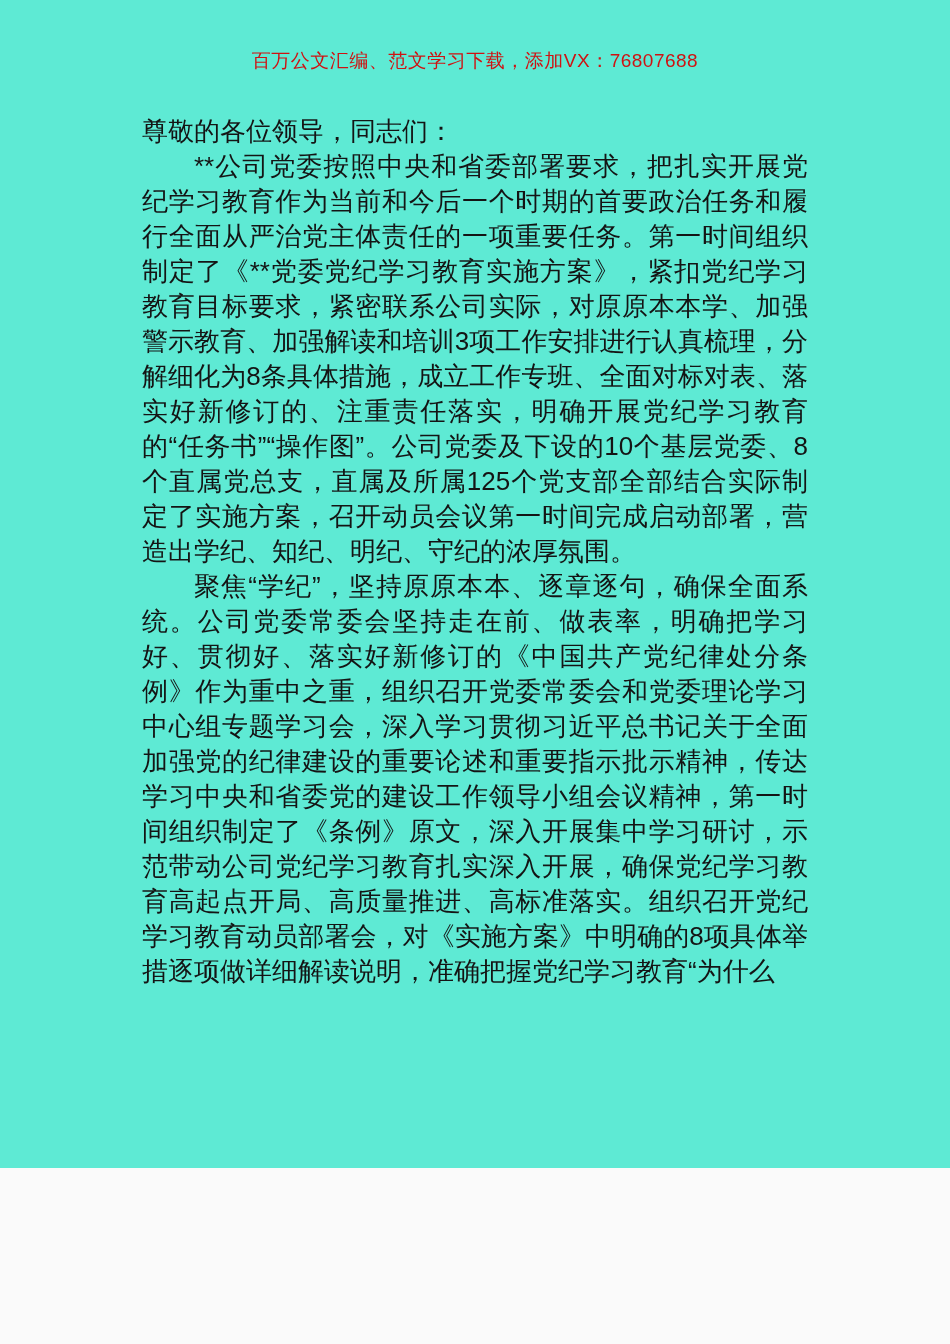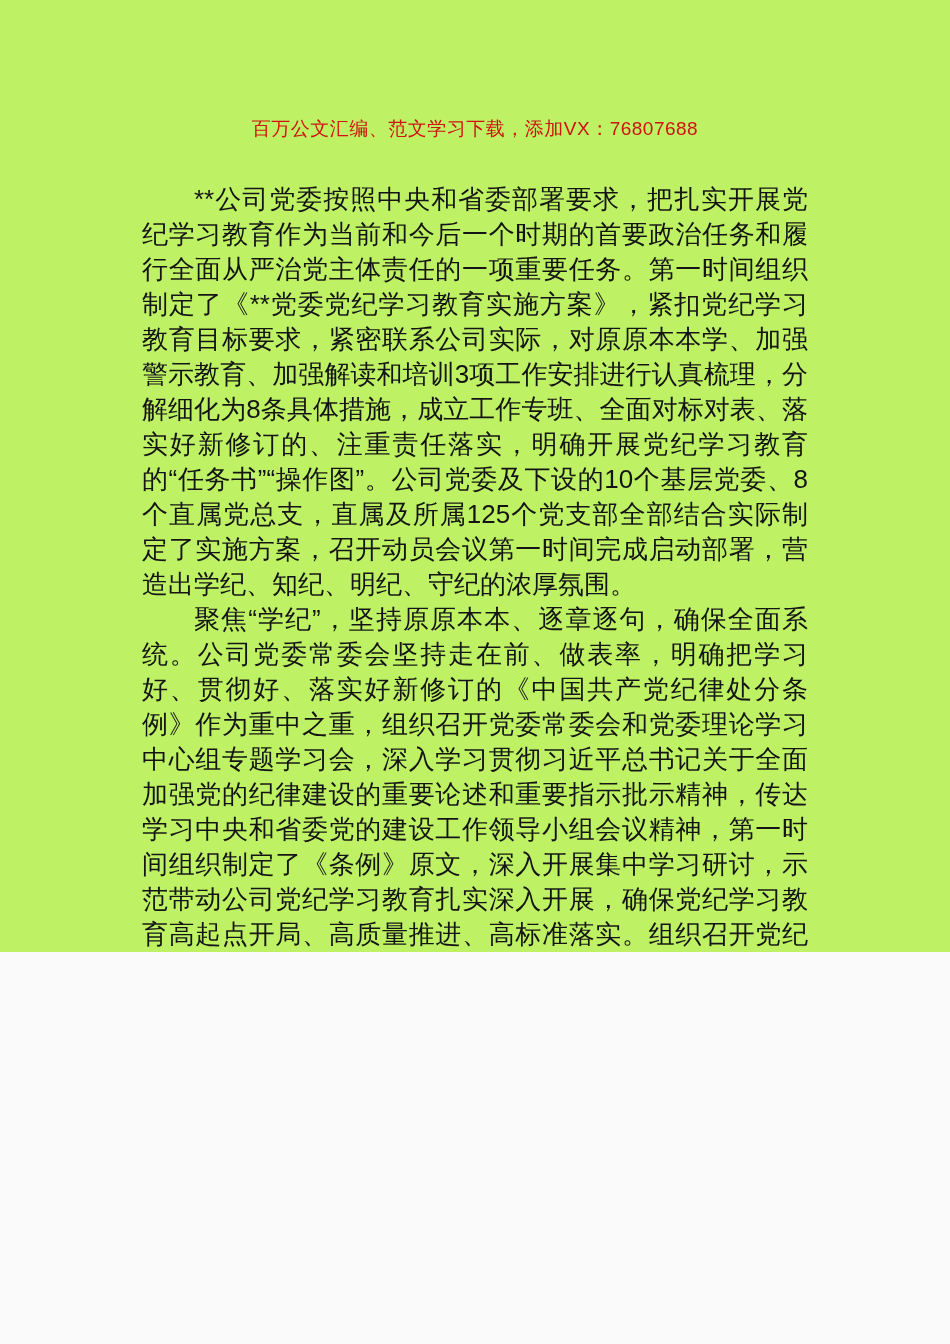--- a/index.html
+++ b/index.html
@@ -3,25 +3,25 @@
   <meta charset="utf-8">
   <style>
     html, body {
       margin: 0;
       padding: 0;
       background: #fafafa;
     }
     .page {
       position: relative;
       width: 950px;
-      height: 952px;
+      height: 1168px;
       margin: 0 auto;
-      background: #bef264;
+      background: #5eead4;
       box-sizing: border-box;
-      padding: 116px 142px 0 142px;
+      padding: 48px 142px 0 142px;
       overflow: hidden;
       font-family: "Liberation Sans", "DejaVu Sans", sans-serif;
     }
     .promo {
       text-align: center;
       font-size: 19px;
       line-height: 26px;
       color: #cf1212;
       letter-spacing: 0.5px;
       font-weight: 400;
@@ -55,16 +55,17 @@
     }
   </style>
 </head>
 <body>
 
 <div class="page">
   <div class="promo" style="color: rgb(207, 18, 18);">百万公文汇编、范文学习下载，添加VX：76807688</div>
 
 
   <div class="body">
+    <p class="salutation">尊敬的各位领导，同志们：</p>
     <p class="para">**公司党委按照中央和省委部署要求，把扎实开展党纪学习教育作为当前和今后一个时期的首要政治任务和履行全面从严治党主体责任的一项重要任务。第一时间组织制定了《**党委党纪学习教育实施方案》，紧扣党纪学习教育目标要求，紧密联系公司实际，对原原本本学、加强警示教育、加强解读和培训3项工作安排进行认真梳理，分解细化为8条具体措施，成立工作专班、全面对标对表、落实好新修订的、注重责任落实，明确开展党纪学习教育的“任务书”“操作图”。公司党委及下设的10个基层党委、8个直属党总支，直属及所属125个党支部全部结合实际制定了实施方案，召开动员会议第一时间完成启动部署，营造出学纪、知纪、明纪、守纪的浓厚氛围。</p>
     <p class="para">聚焦“学纪”，坚持原原本本、逐章逐句，确保全面系统。公司党委常委会坚持走在前、做表率，明确把学习好、贯彻好、落实好新修订的《中国共产党纪律处分条例》作为重中之重，组织召开党委常委会和党委理论学习中心组专题学习会，深入学习贯彻习近平总书记关于全面加强党的纪律建设的重要论述和重要指示批示精神，传达学习中央和省委党的建设工作领导小组会议精神，第一时间组织制定了《条例》原文，深入开展集中学习研讨，示范带动公司党纪学习教育扎实深入开展，确保党纪学习教育高起点开局、高质量推进、高标准落实。组织召开党纪学习教育动员部署会，对《实施方案》中明确的8项具体举措逐项做详细解读说明，准确把握党纪学习教育“为什么</p>
   </div>
 </div>
 
 </body></html>

